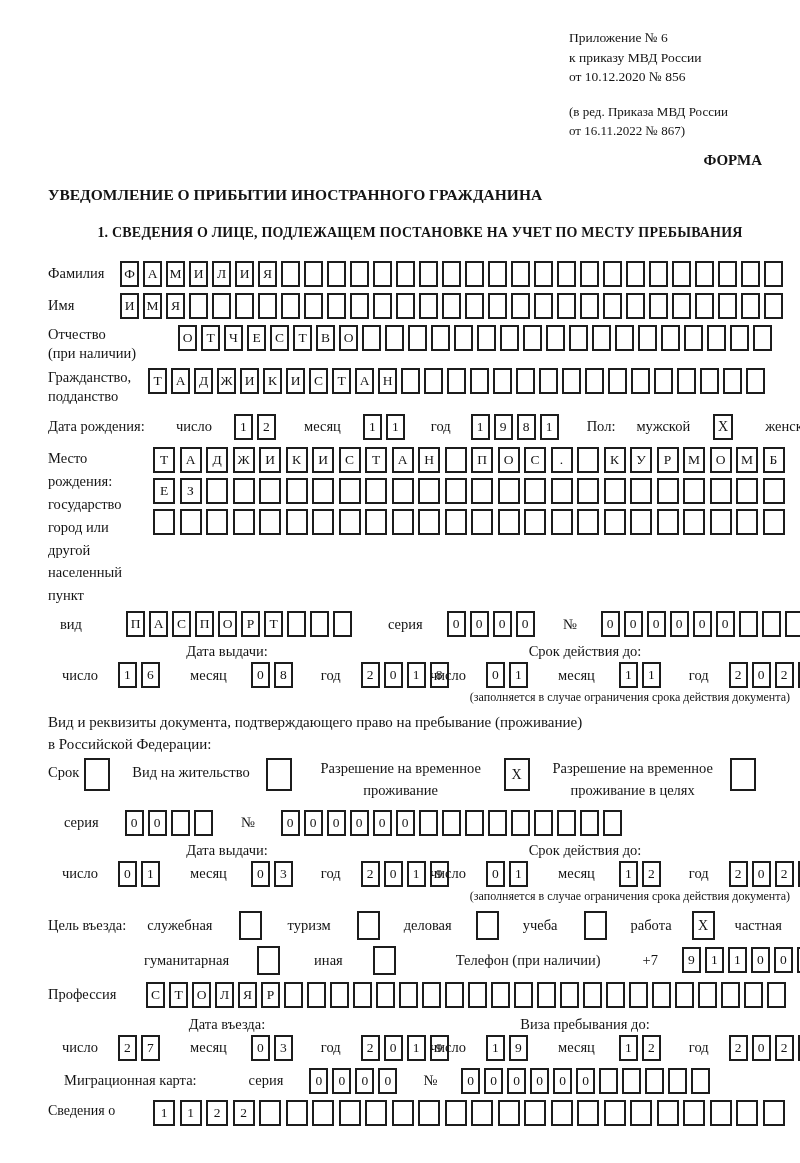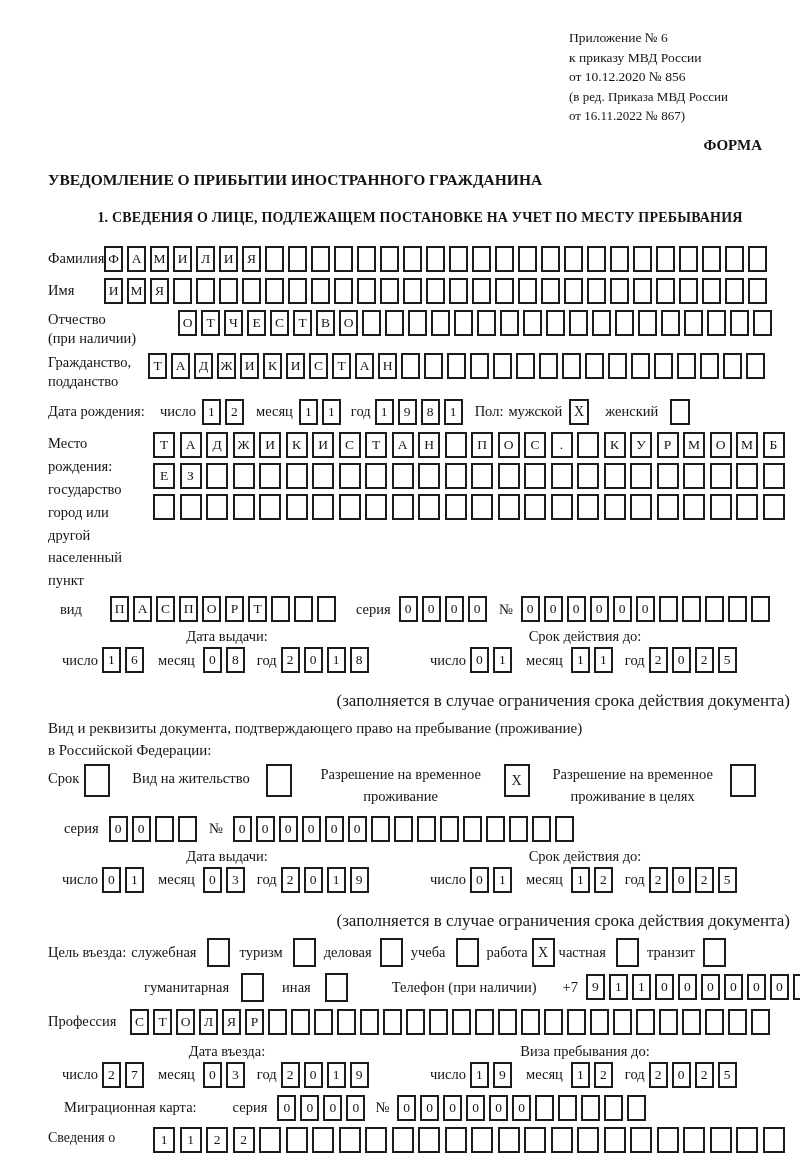--- a/index.html
+++ b/index.html
@@ -1,43 +1,43 @@
 <!DOCTYPE html>
 <html><head>
 <meta charset="utf-8">
 <style>
   * { margin:0; padding:0; box-sizing:border-box; }
   html,body { width:800px; background:#ffffff; }
   body { height:1163px; overflow:hidden; font-family:"Liberation Serif", serif; color:#141414; }
   .page { padding:28px 8px 0 48px; }
 
   .hdr-right { margin-left:521px; font-size:13.5px; line-height:1.45; }
-  .hdr-right .rev { margin-top:1px; font-size:13px; }
+  .hdr-right .rev { margin-top:16px; font-size:13px; }
   .forma { text-align:right; padding-right:30px; font-weight:bold; font-size:15px; margin-top:12px; }
 
   .title { text-align:left; font-weight:bold; font-size:15.5px; line-height:1.5; margin-top:14px; }
   .blank-underline { display:inline-block; width:62px; border-bottom:2.5px solid #333; margin-left:10px; }
   .sec { font-weight:bold; font-size:14px; margin-top:18px; text-align:center; letter-spacing:0.2px; }
 
-  .row { display:flex; align-items:center; margin-top:6px; }
+  .row { display:flex; align-items:center; margin-top:6px;gap:16px; }
   .rowtop { display:flex; align-items:flex-start; }
   .lbl { font-size:14.5px; flex:none; white-space:nowrap; }
   .lbl2 { font-size:14.5px; line-height:1.35; flex:none; }
   .cells { display:flex; flex:none; }
   .cell { flex:none; width:19px; height:26px; border:2px solid #1c1c1c; margin-right:4px;
           text-align:center; font-size:13.5px; line-height:21px; }
   .cell.w { width:22px; margin-right:4.5px; }
   .chk { flex:none; display:inline-block; width:20px; height:26px; border:2px solid #1c1c1c;
          text-align:center; font-size:14px; line-height:22px; }
   .chk.med { width:23px; height:29px; line-height:25px; }
   .chk.big { width:26px; height:33px; line-height:29px; }
   .doc-head { text-align:center; font-weight:bold; font-size:14px; margin-top:5px; }
   .date-pair { display:flex; margin-top:6px; }
   .date-head { font-size:14.5px; text-align:center; width:330px; }
-  .note { font-size:17px; text-align:right; margin-top:18px; padding-right:2px; }
+  .note { font-size:12px; text-align:right; margin-top:2px; padding-right:2px; }
   .intro { font-size:15px; margin-top:9px; }
   .opt-multi { font-size:14.5px; line-height:1.5; text-align:center; flex:none; }
 </style>
 </head>
 <body>
 
 <div class="page">
 
   <div class="hdr-right">
     <div>Приложение № 6</div>

